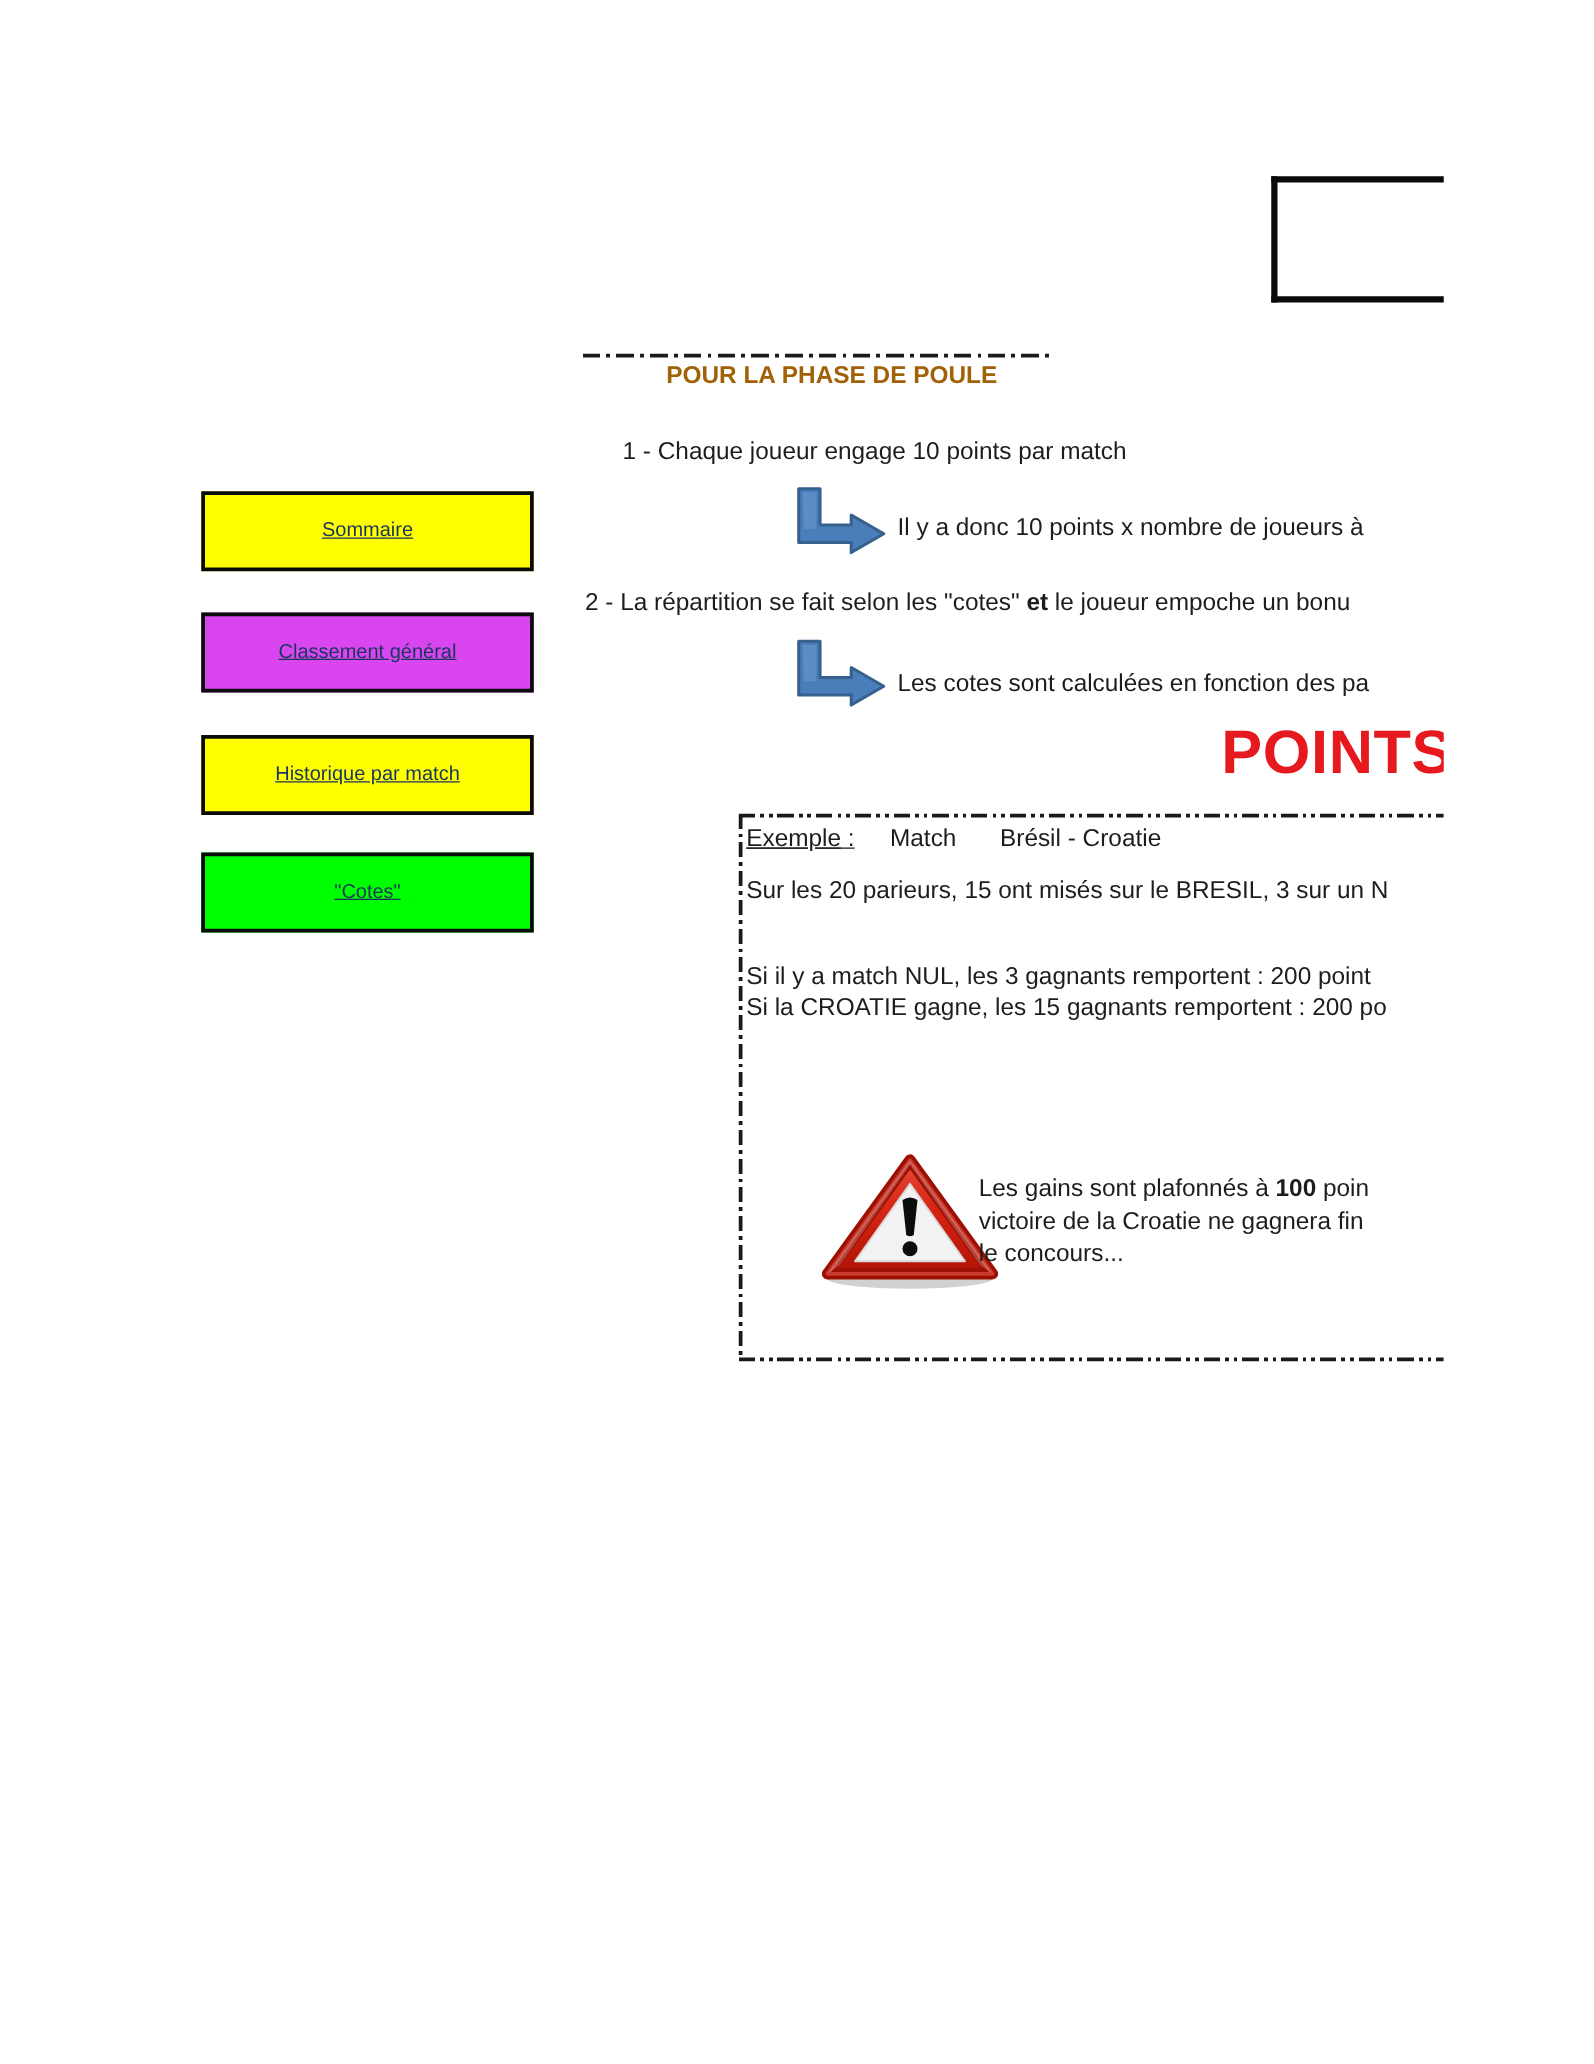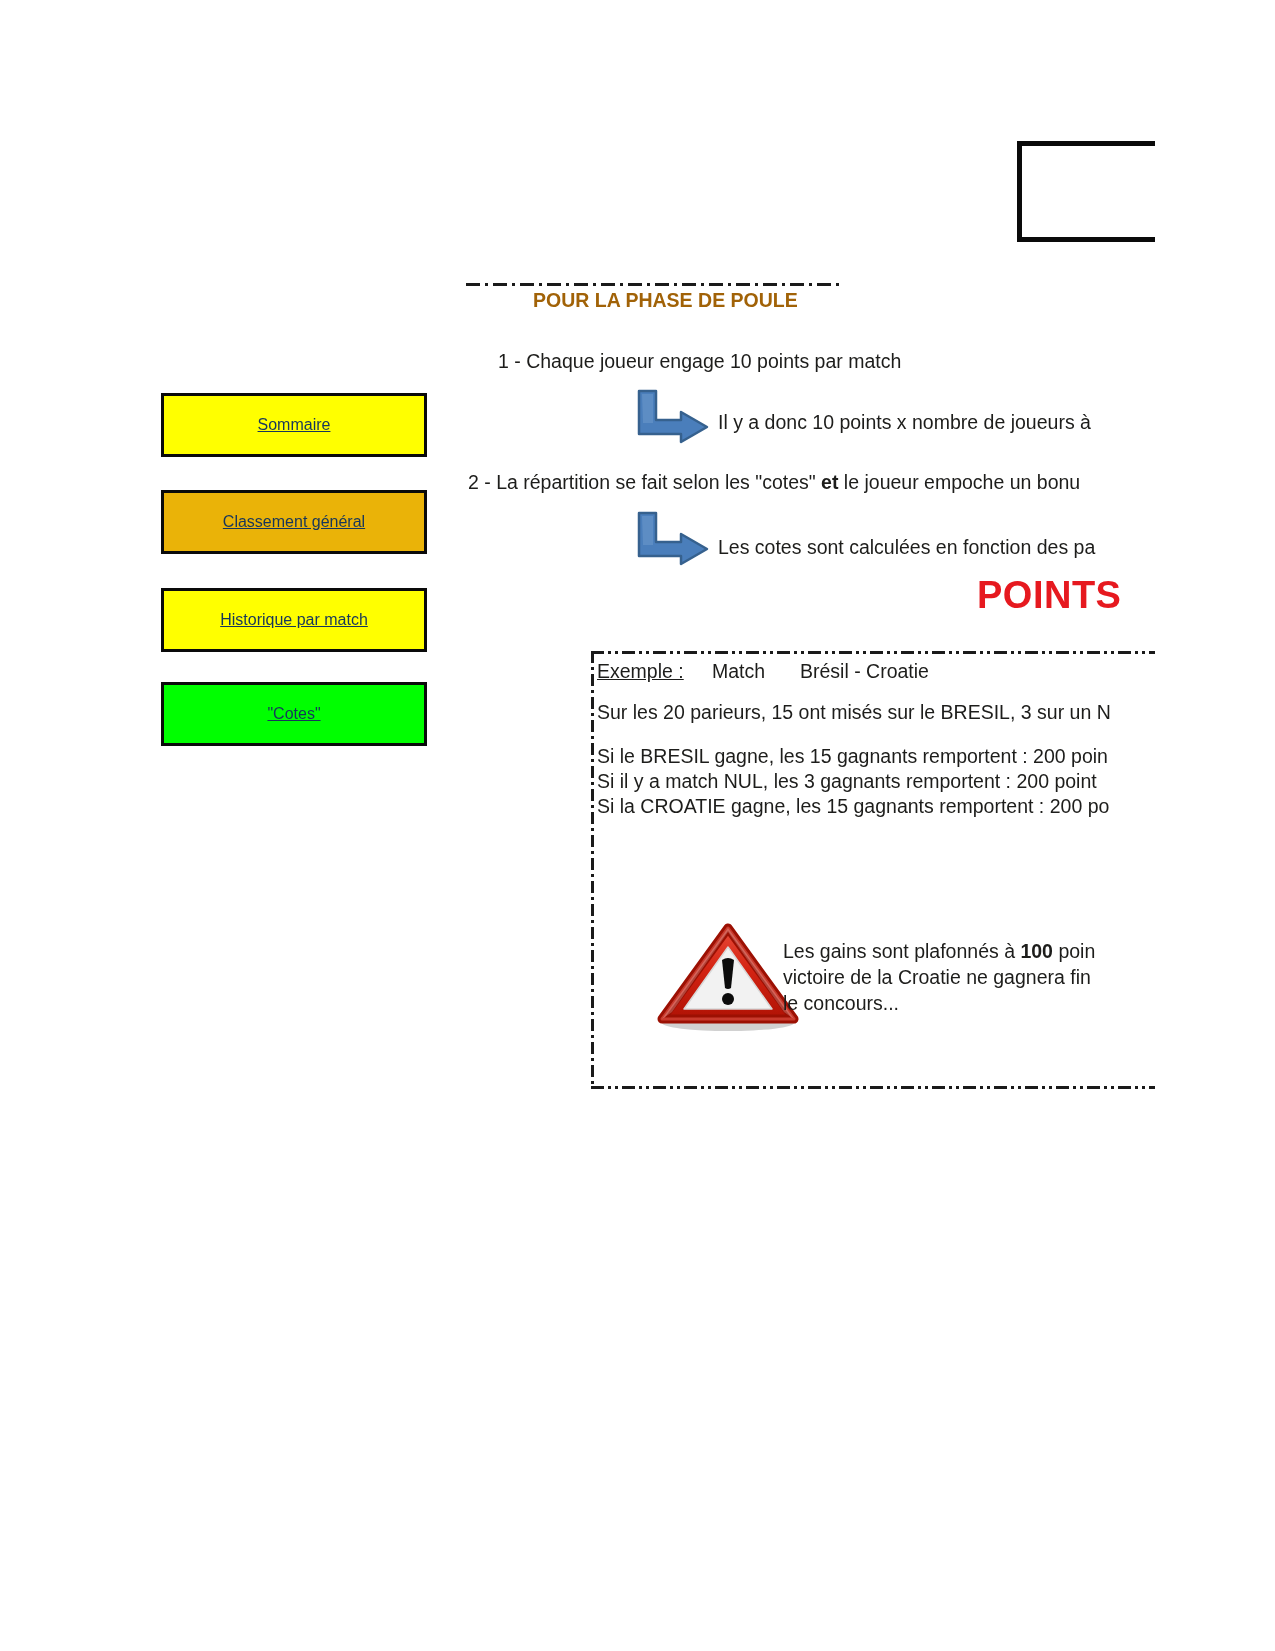--- a/index.html
+++ b/index.html
@@ -8,21 +8,21 @@
     position:relative; width:1275px; height:1651px; background:#fff;
     font-family:"Liberation Sans", sans-serif; color:#1d1d1b; overflow:hidden;
   }
   .clip {
     position:absolute; left:0; top:0; width:1155px; height:1651px; overflow:hidden;
   }
   .abs { position:absolute; }
   .nowrap { white-space:nowrap; }
   .body-text { font-size:19.5px; line-height:1.28; }
   .red-title { font-weight:bold; font-size:19.5px; }
-  .points-heading { font-weight:bold; font-size:38px; letter-spacing:0.5px; }
+  .points-heading { font-weight:bold; font-size:49px; letter-spacing:0.5px; }
   .bold { font-weight:bold; }
   .underline { text-decoration:underline; }
 
   
   .empty-frame {
     border-top:5px solid #0a0a0a; border-bottom:5px solid #0a0a0a; border-left:5px solid #0a0a0a;
   }
 
   
   .dashdot-h {
@@ -56,21 +56,21 @@
 </style>
 </head>
 <body>
 
 <div class="page">
 
   <nav>
     <div class="nav-btn" style="top: 393px; background-color: rgb(255, 255, 0);">
       <span>Sommaire</span>
     </div>
-    <div class="nav-btn" style="top: 490px; background-color: #eab308;">
+    <div class="nav-btn" style="top: 490px; background-color: #d946ef;">
       <span>Classement général</span>
     </div>
     <div class="nav-btn" style="top: 588px; background-color: rgb(255, 255, 0);">
       <span>Historique par match</span>
     </div>
     <div class="nav-btn" style="top: 682px; background-color: rgb(0, 255, 0);">
       <span>"Cotes"</span>
     </div>
   </nav>
 
@@ -112,21 +112,20 @@
     <div class="abs dashdot-v" style="left:591px; top:651px; width:2.5px; height:437px;"></div>
     <div class="abs dashdotdot-h" style="left:591px; top:1086px; width:564px; height:2.5px;"></div>
 
     <div class="abs body-text nowrap" style="left:597px; top:659px;text-decoration:underline;">
       <span class="underline">Exemple</span><span> :</span>
     </div>
     <div class="abs body-text nowrap" style="left:712px; top:659px;">Match</div>
     <div class="abs body-text nowrap" style="left:800px; top:659px;">Brésil - Croatie</div>
 
     <div class="abs body-text nowrap" style="left:597px; top:700px;">Sur les 20 parieurs, 15 ont misés sur le BRESIL, 3 sur un N</div>
-    <div class="abs body-text nowrap" style="left:597px; top:744px;">Si le BRESIL gagne, les 15 gagnants remportent : 200 poin</div>
     <div class="abs body-text nowrap" style="left:597px; top:769px;">Si il y a match NUL, les 3 gagnants remportent : 200 point</div>
     <div class="abs body-text nowrap" style="left:597px; top:794px;">Si la CROATIE gagne, les 15 gagnants remportent : 200 po</div>
 
     <div class="abs" style="left:652px; top:920px;">
       <svg width="152" height="114" viewBox="0 0 152 114">
         <defs>
           <linearGradient id="wred" x1="0" y1="0" x2="0" y2="1">
             <stop offset="0" stop-color="#e84a38"></stop>
             <stop offset="0.45" stop-color="#d42413"></stop>
             <stop offset="1" stop-color="#b01205"></stop>

